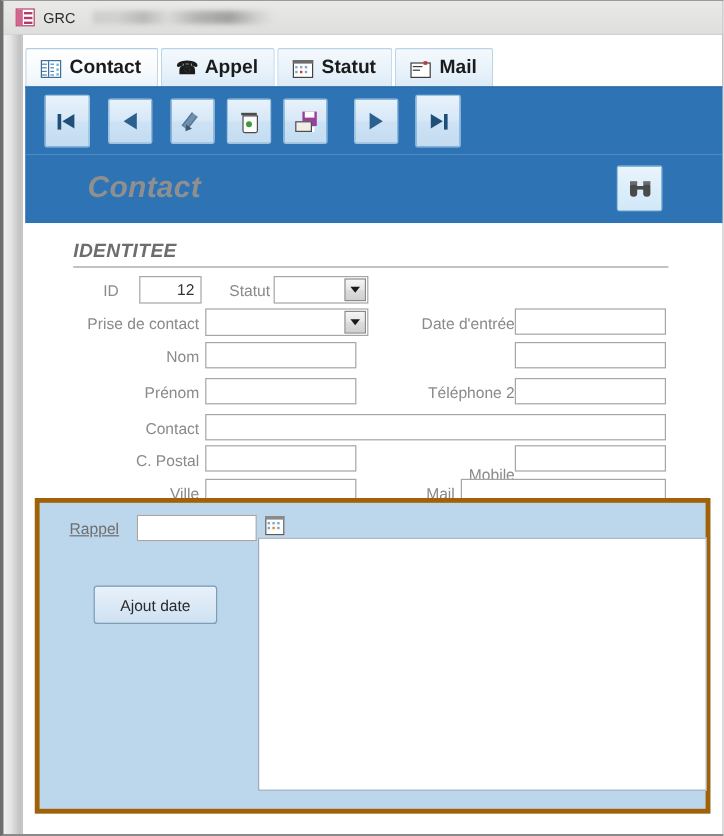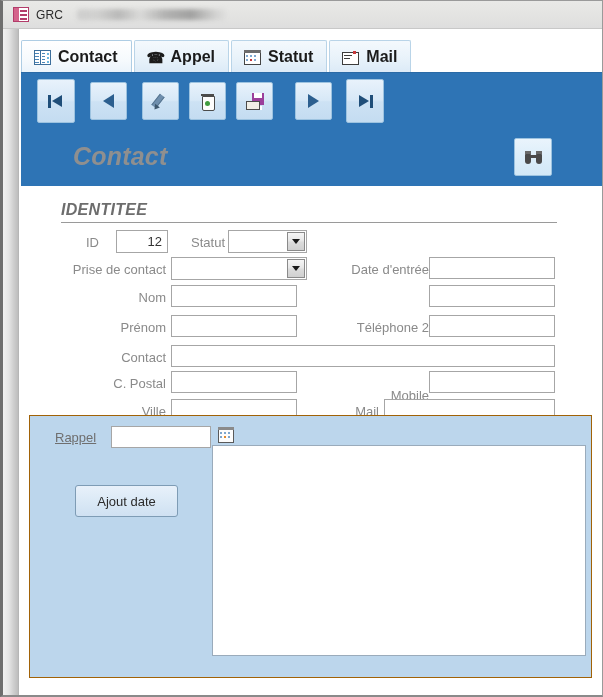--- a/index.html
+++ b/index.html
@@ -360,21 +360,21 @@
     display:block;
   }
 
   
   #rappel-panel {
     position: absolute;
     left: 8px; top: 229px;
     width: 563px;
     height: 263px;
     background: #bcd6ec;
-    border: 1px solid #a16207;
+    border: 4px solid #a16207;
     box-sizing: border-box;
   }
   #rappel-label {
     position: absolute;
     left: 25px; top: 14px;
     font-size: 13px;
     color: #6f6f6f;
     text-decoration: underline;
     cursor: pointer;
   }

